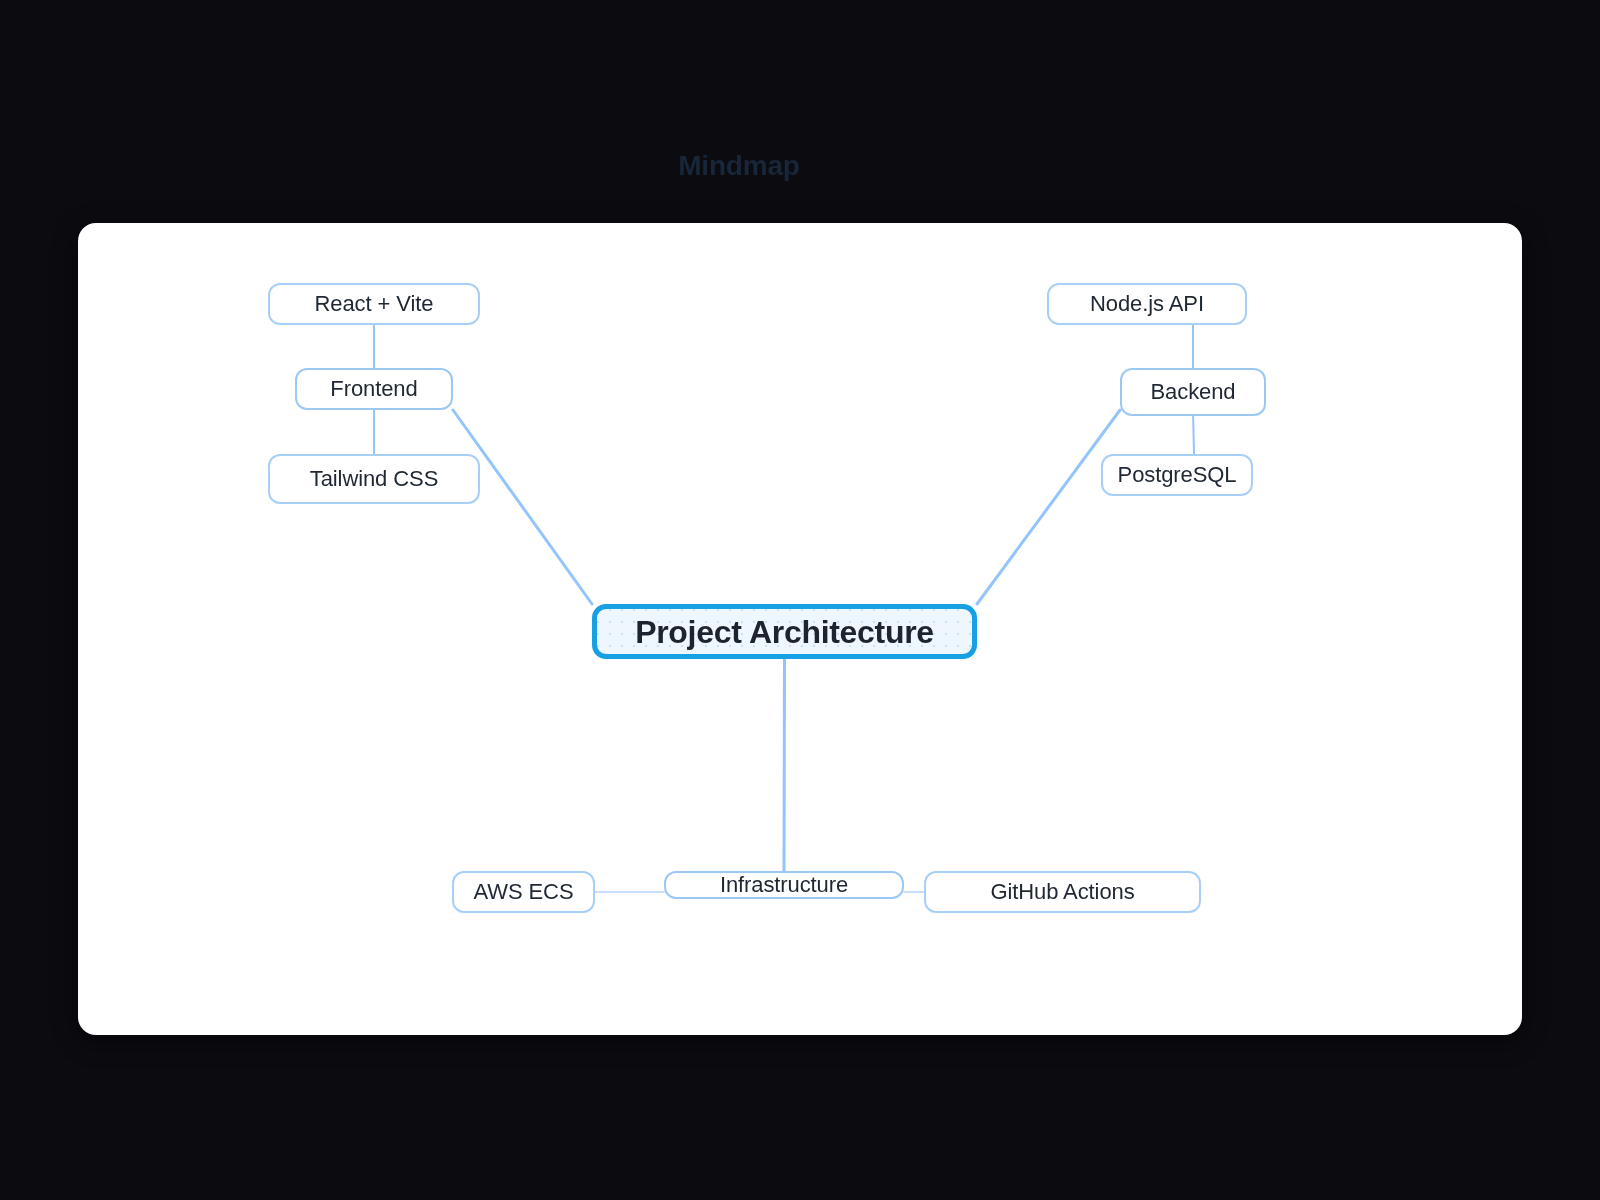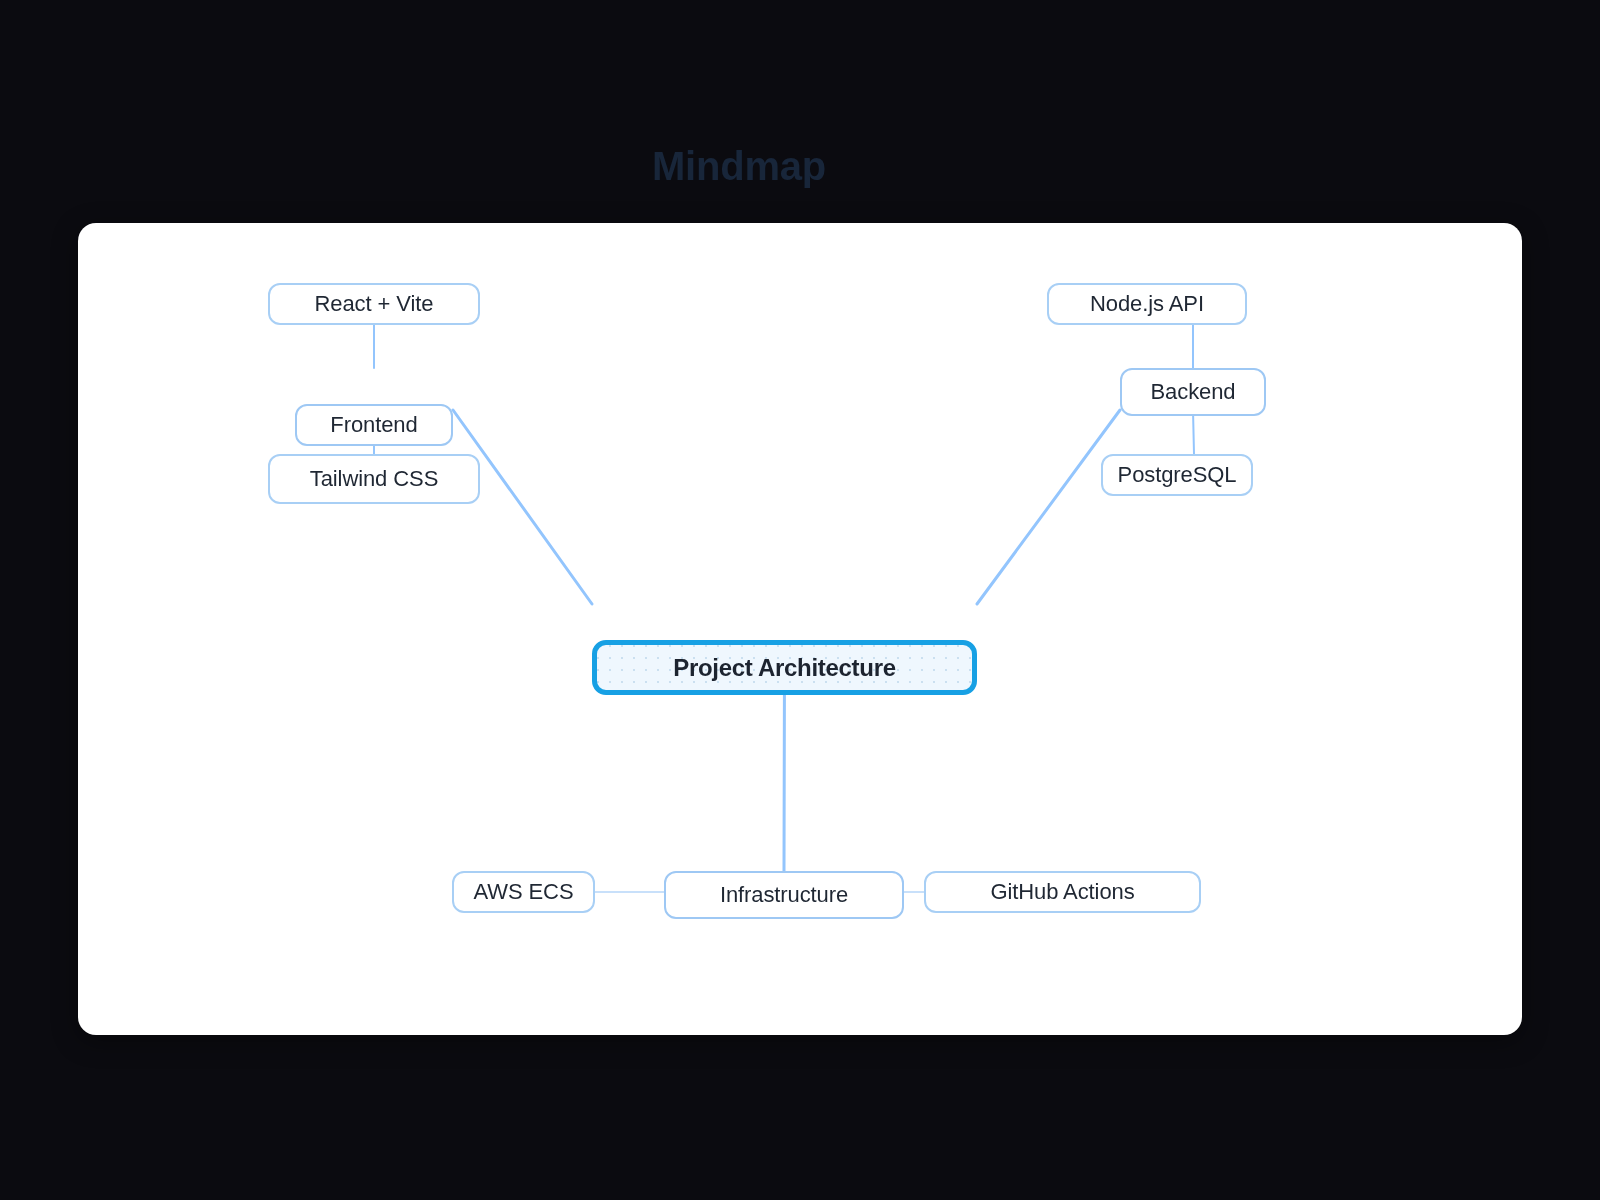--- a/index.html
+++ b/index.html
@@ -20,21 +20,21 @@
     background: #0b0b10;
   }
 
   
   .page-title {
     position: absolute;
     left: 0;
     top: 144px;
     width: 1478px;
     text-align: center;
-    font-size: 40px;
+    font-size: 28px;
     font-weight: 700;
     letter-spacing: -0.2px;
     color: #18263a;
     line-height: 44px;
     user-select: none;
   }
 
   
   .canvas-card {
     position: absolute;
@@ -76,28 +76,27 @@
 
   .node.branch {
     border-color: #9ec8f4;
     border-width: 2px;
   }
 
   .node.root {
     background: #eff7fe;
     border: 5px solid #17a0e4;
     border-radius: 14px;
-    font-size: 24px;
+    font-size: 32px;
     font-weight: 700;
     color: #1d2430;
     letter-spacing: -0.3px;
     background-image:
       radial-gradient(circle at 1px 1px, rgba(160,195,225,0.45) 1px, transparent 1.2px);
     background-size: 12px 12px;
-    margin-top: 36px;
   }
 </style>
 </head>
 <body>
 
 <div id="root">
 
   <div class="page-title">Mindmap</div>
 
   <div class="canvas-card">
@@ -113,39 +112,39 @@
           <line x1="1115" y1="187" x2="1116" y2="231" stroke="#93c5fd" stroke-width="2" stroke-linecap="round"></line>
           <line x1="586" y1="669" x2="517" y2="669" stroke="#c8e0fa" stroke-width="2" stroke-linecap="round"></line>
           <line x1="826" y1="669" x2="846" y2="669" stroke="#c8e0fa" stroke-width="2" stroke-linecap="round"></line>
         </g>
     </svg>
 
     <div id="nodes-group">
         <div class="node root" style="left: 514px; top: 381px; width: 385px; height: 55px;">
           <span>Project Architecture</span>
         </div>
-        <div class="node branch" style="left: 217px; top: 145px; width: 158px; height: 42px; margin-top: 36px;">
+        <div class="node branch" style="left: 217px; top: 145px; width: 158px; height: 42px;">
           <span>Frontend</span>
         </div>
         <div class="node" style="left: 190px; top: 60px; width: 212px; height: 42px;">
           <span>React + Vite</span>
         </div>
         <div class="node" style="left: 190px; top: 231px; width: 212px; height: 50px;">
           <span>Tailwind CSS</span>
         </div>
         <div class="node branch" style="left: 1042px; top: 145px; width: 146px; height: 48px;">
           <span>Backend</span>
         </div>
         <div class="node" style="left: 969px; top: 60px; width: 200px; height: 42px;">
           <span>Node.js API</span>
         </div>
         <div class="node" style="left: 1023px; top: 231px; width: 152px; height: 42px;">
           <span>PostgreSQL</span>
         </div>
-        <div class="node branch" style="left: 586px; top: 648px; width: 240px; height: 48px;">
+        <div class="node branch" style="left: 586px; top: 648px; width: 240px; height: 28px;">
           <span>Infrastructure</span>
         </div>
         <div class="node" style="left: 374px; top: 648px; width: 143px; height: 42px;">
           <span>AWS ECS</span>
         </div>
         <div class="node" style="left: 846px; top: 648px; width: 277px; height: 42px;">
           <span>GitHub Actions</span>
         </div>
       </div>
 

